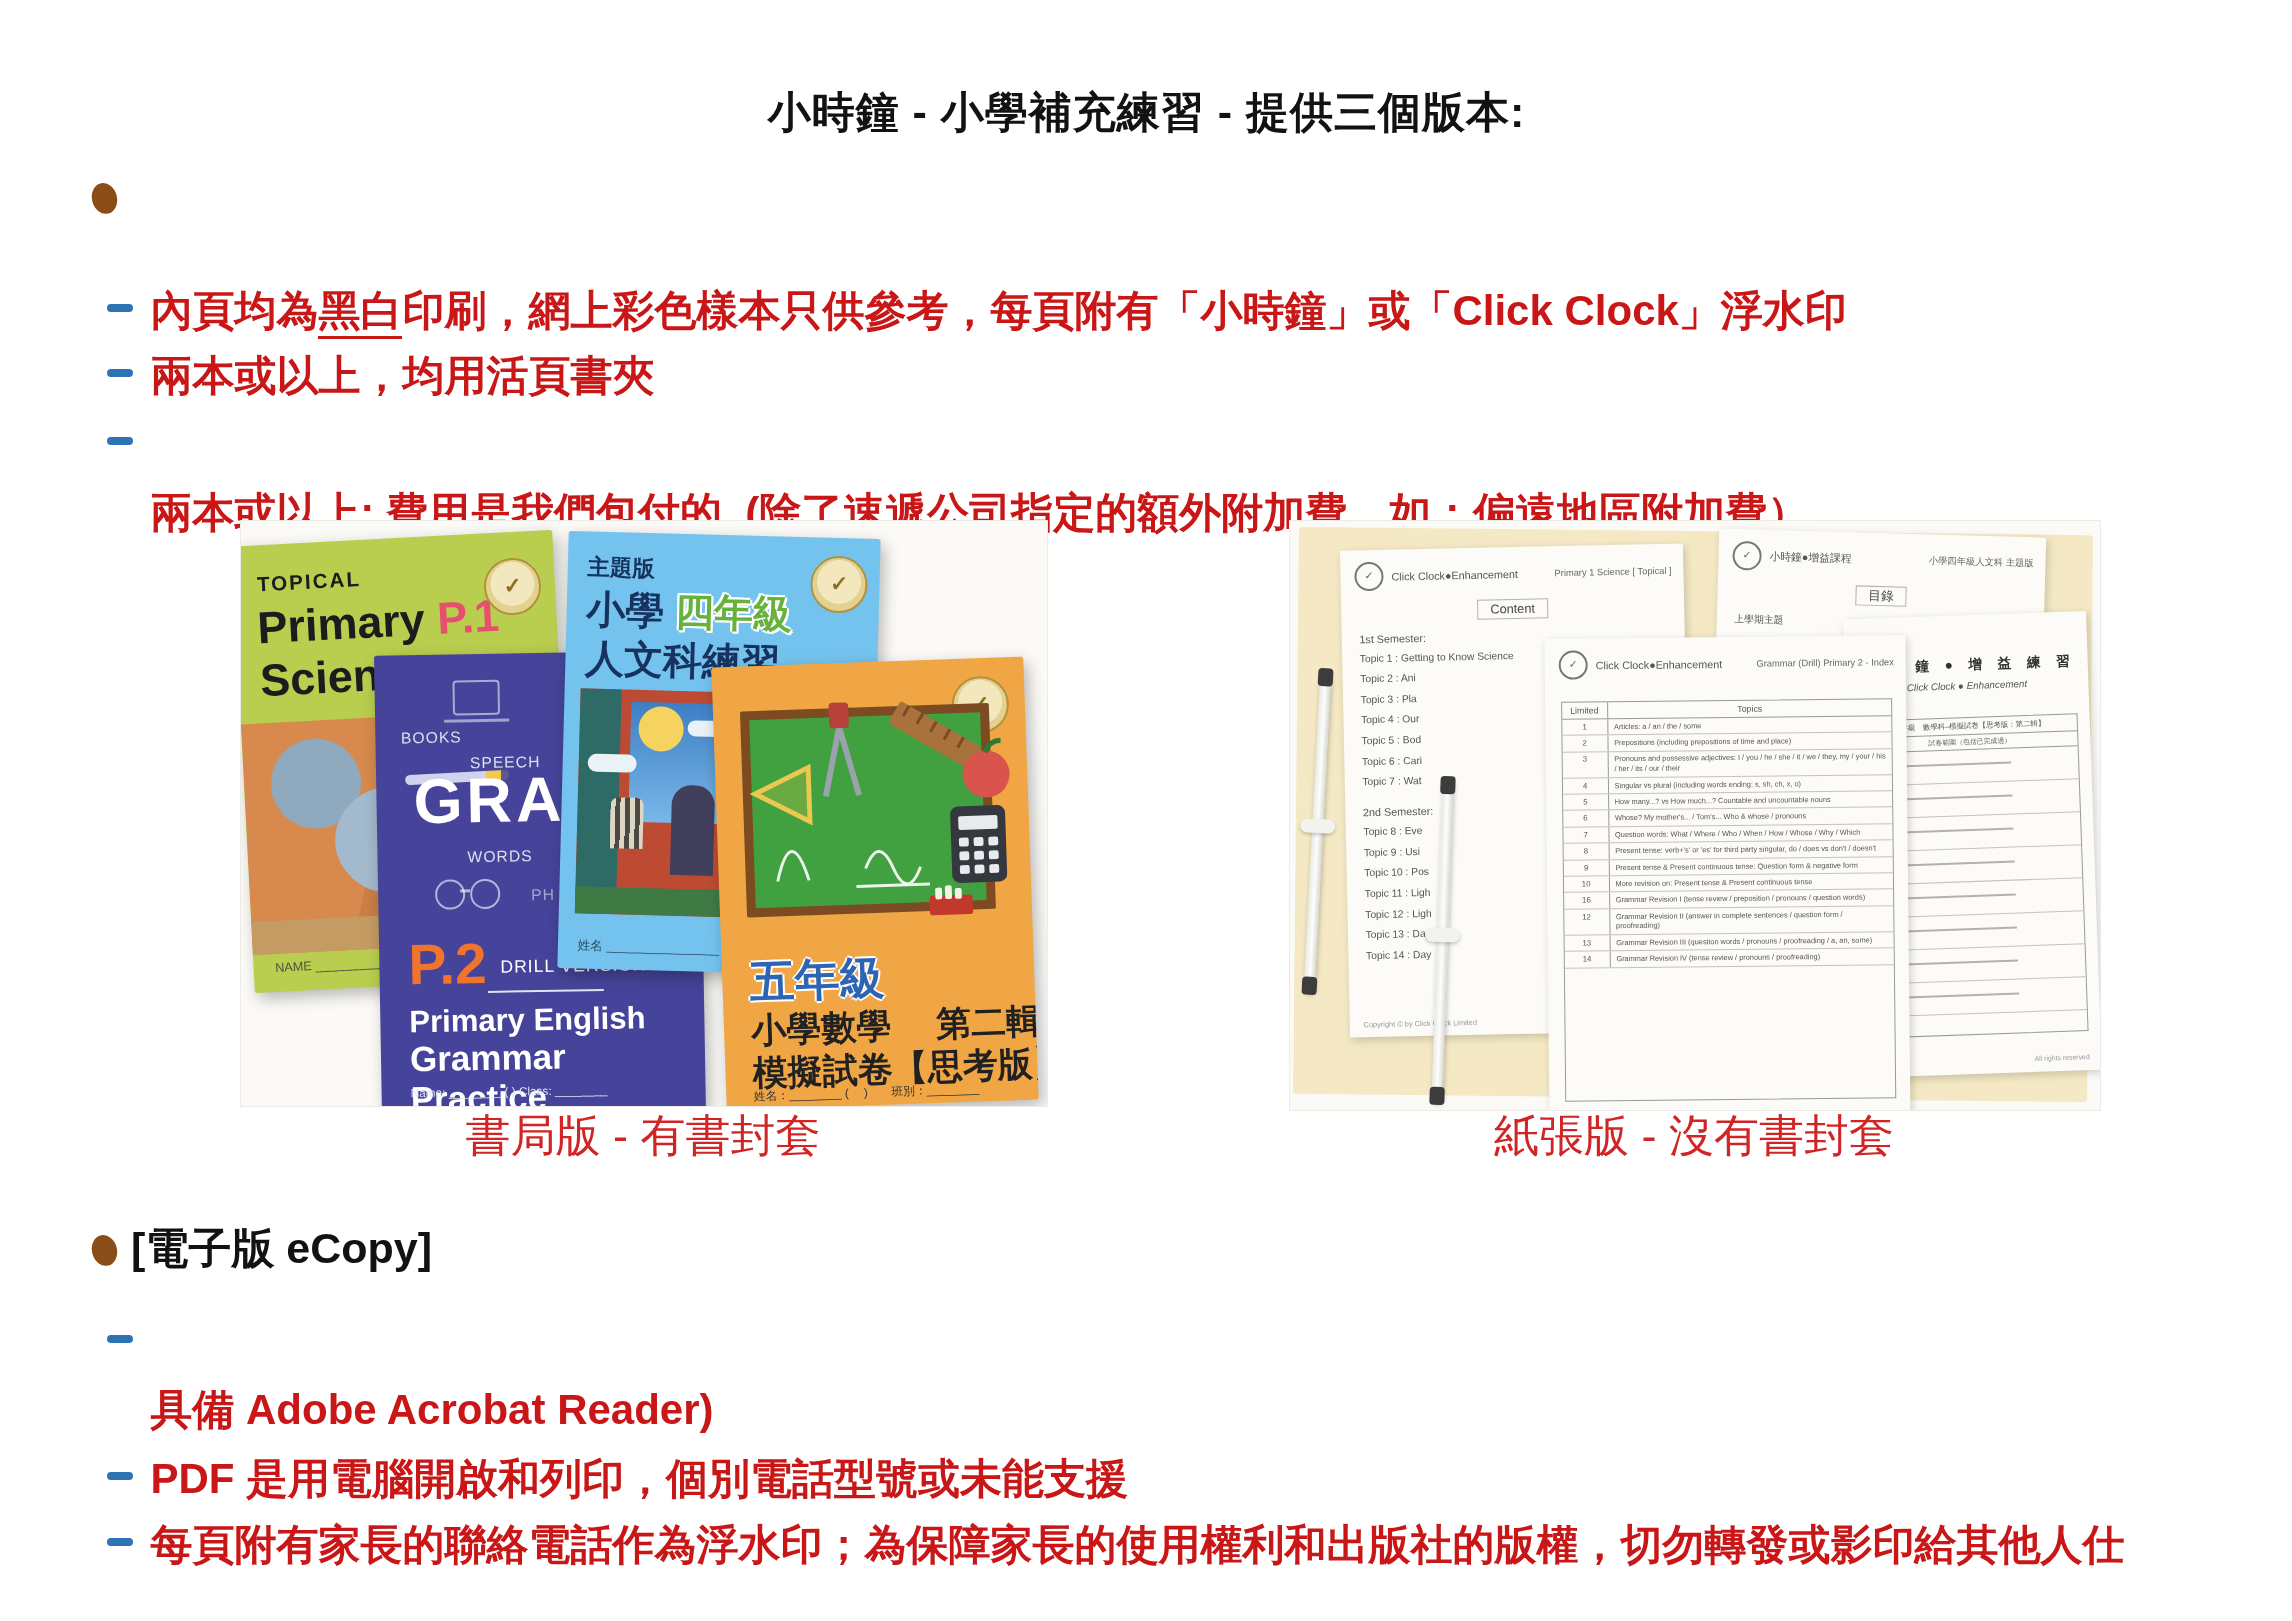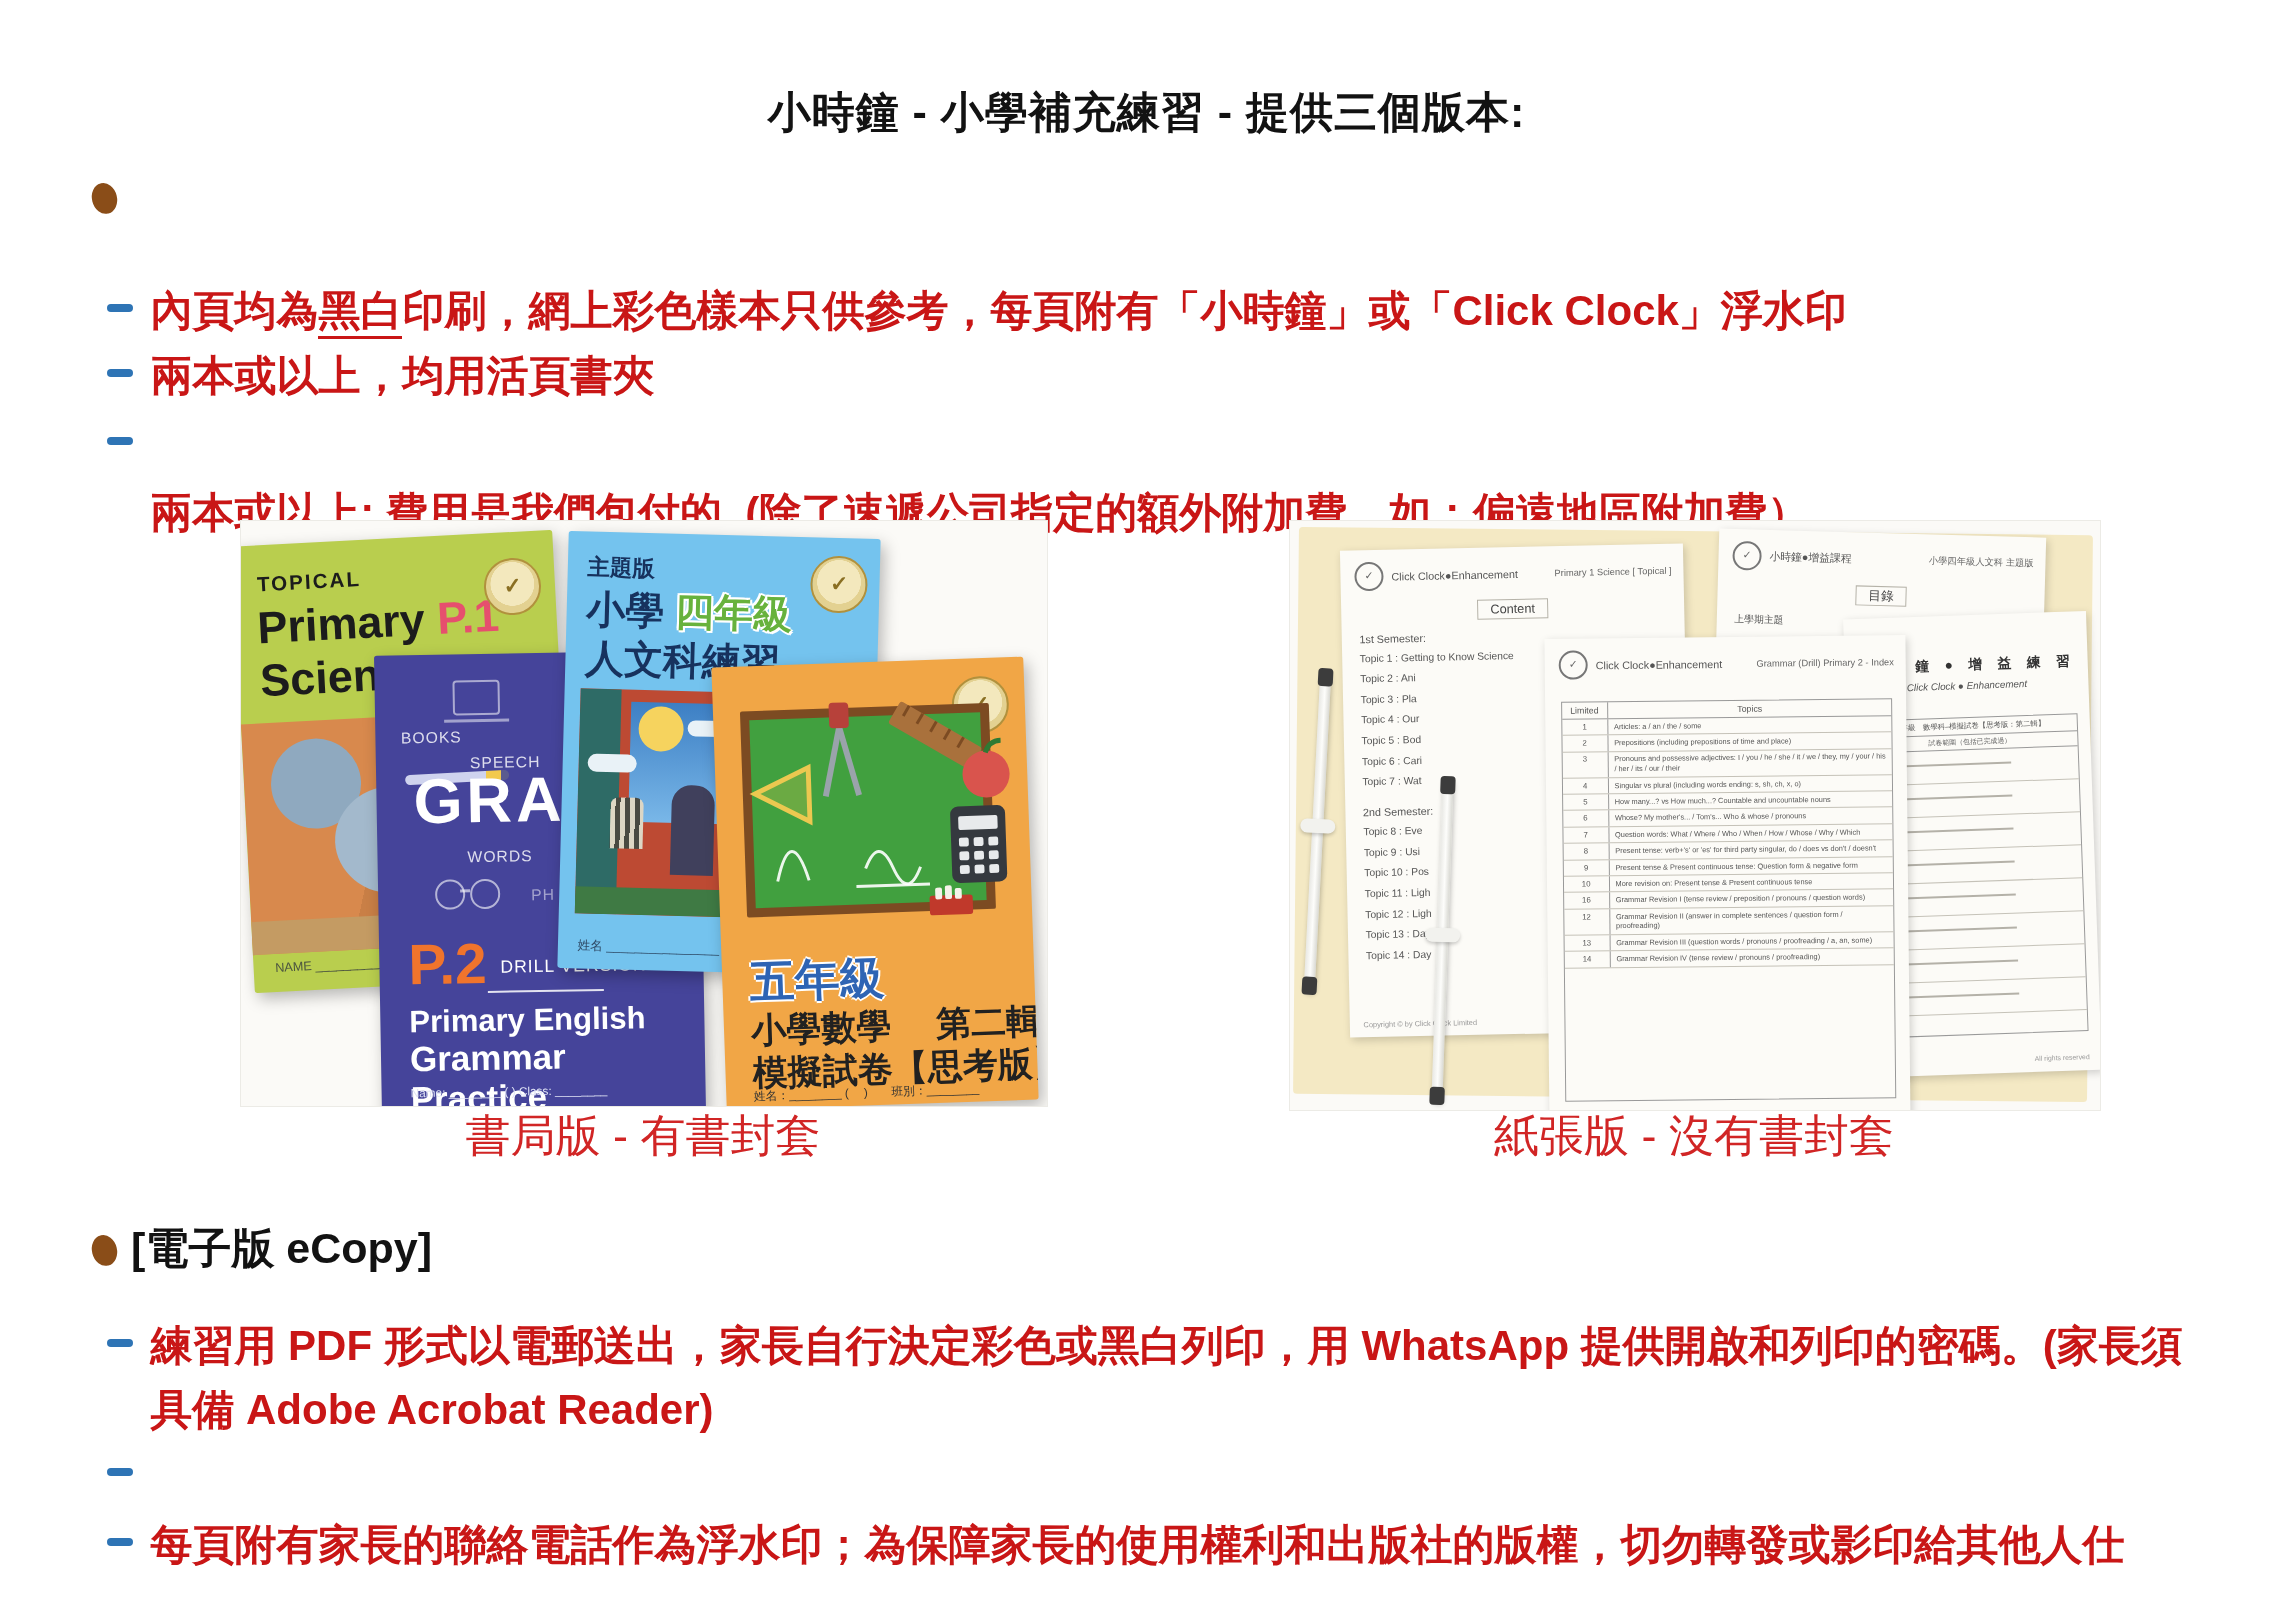--- a/index.html
+++ b/index.html
@@ -457,24 +457,24 @@
   </div>
 </div>
 
 <div class="caption" id="capL">書局版 - 有書封套</div>
 <div class="caption" id="capR">紙張版 - 沒有書封套</div>
 
 <div class="hrow" style="top:1202px">
   <span class="bullet"></span><span class="htext">[電子版 eCopy]</span>
 </div>
 <div class="rrow" style="top:1270px">
-  <span class="dash"></span><span><span>練習用 PDF 形式以電郵送出，家長自行決定彩色或黑白列印，用 WhatsApp 提供開啟和列印的密碼。(家長須</span></span>
+  <span class="dash"></span>
 </div>
 <div class="rrow nodash" style="top:1334px">
   <span><span>具備 Adobe Acrobat Reader)</span></span>
 </div>
 <div class="rrow" style="top:1403px">
-  <span class="dash"></span>
+  <span class="dash"></span><span><span>PDF 是用電腦開啟和列印，個別電話型號或未能支援</span></span>
 </div>
 <div class="rrow" style="top:1469px">
   <span class="dash"></span><span><span>每頁附有家長的聯絡電話作為浮水印；為保障家長的使用權利和出版社的版權，切勿轉發或影印給其他人仕</span></span>
 </div>
 
 
 </body></html>

